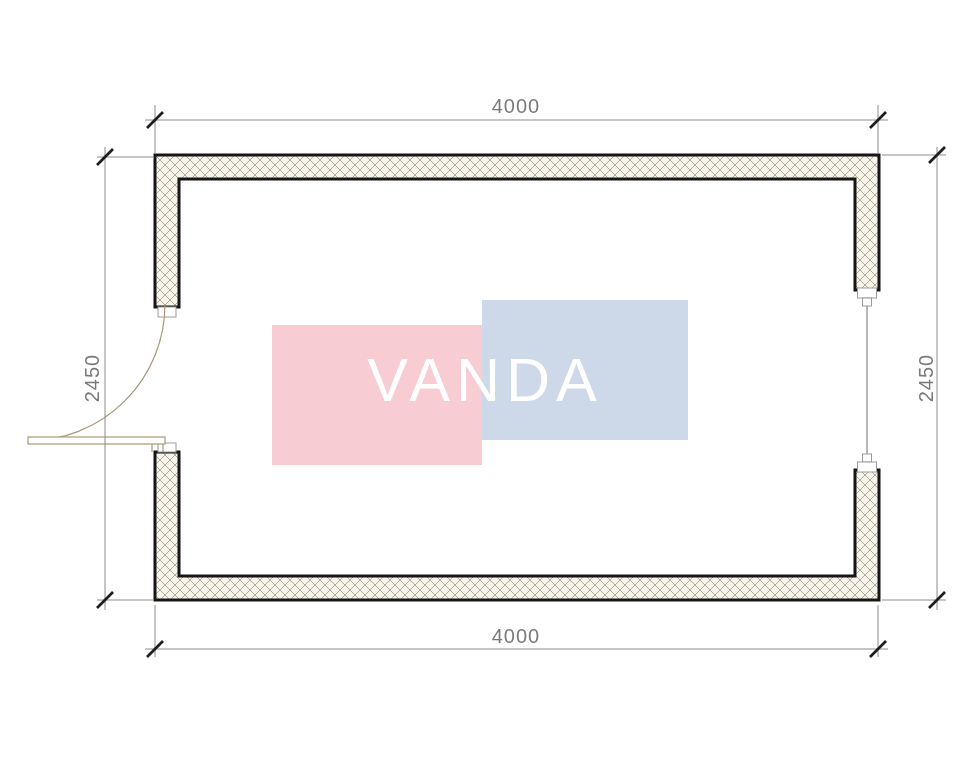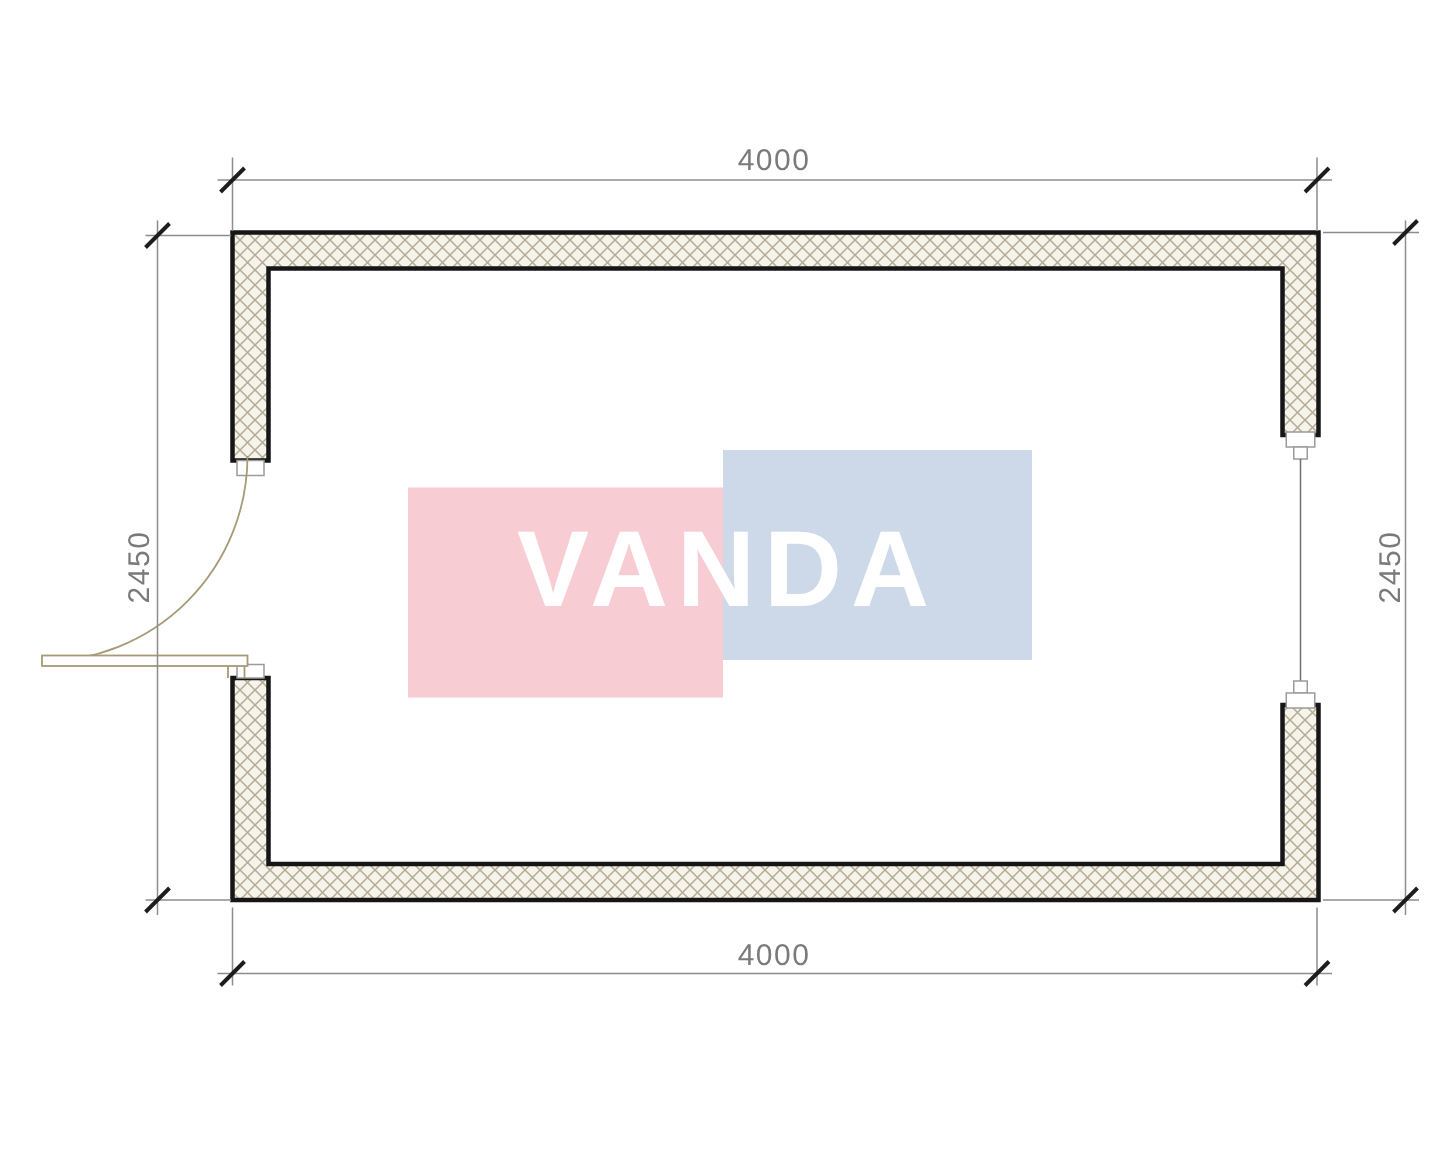--- a/index.html
+++ b/index.html
@@ -34,22 +34,22 @@
     width: 206px; height: 140px;
     background: var(--watermark-blue, #cdd9e9);
   }
   .wm-text {
     position: absolute;
     left: 250px; top: 330px;
     width: 470px; height: 100px;
     display: flex;
     align-items: center;
     justify-content: center;
-    font-size: 72px;
-    font-weight: bold;
+    font-size: 61px;
+    font-weight: normal;
     letter-spacing: 6px;
     color: var(--watermark-text, #ffffff);
     line-height: 1;
     user-select: none;
   }
   
   svg.plan {
     position: absolute;
     left: 0; top: 0;
     z-index: 2;

